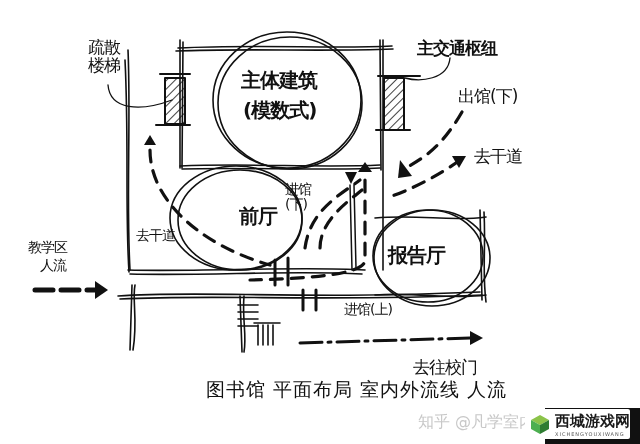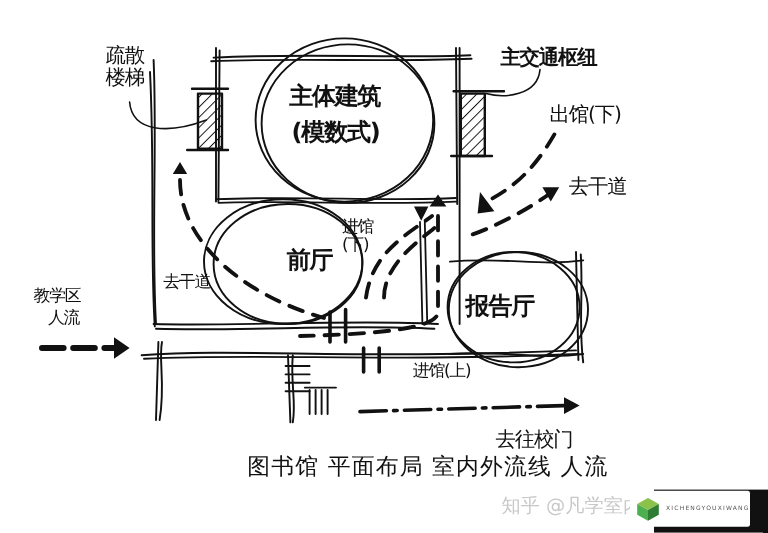--- a/index.html
+++ b/index.html
@@ -135,16 +135,17 @@
 <div class="watermark-faint" style="left:418px; top:412px;">知乎 @凡学室内设计</div>
 <div class="logo">
   <div class="logo-bar"></div>
   <div class="logo-box">
     <svg class="logo-icon" viewBox="0 0 22 22">
       <polygon points="11,2 20,7 11,12 2,7" fill="#8bc34a"></polygon>
       <polygon points="2,7 11,12 11,21 2,16" fill="#4caf50"></polygon>
       <polygon points="20,7 11,12 11,21 20,16" fill="#2e7d32"></polygon>
     </svg>
     <div class="logo-text">
+      <span class="logo-name">西城游戏网</span>
       <span class="logo-sub">XICHENGYOUXIWANG</span>
     </div>
   </div>
 </div>
 
 </body></html>

